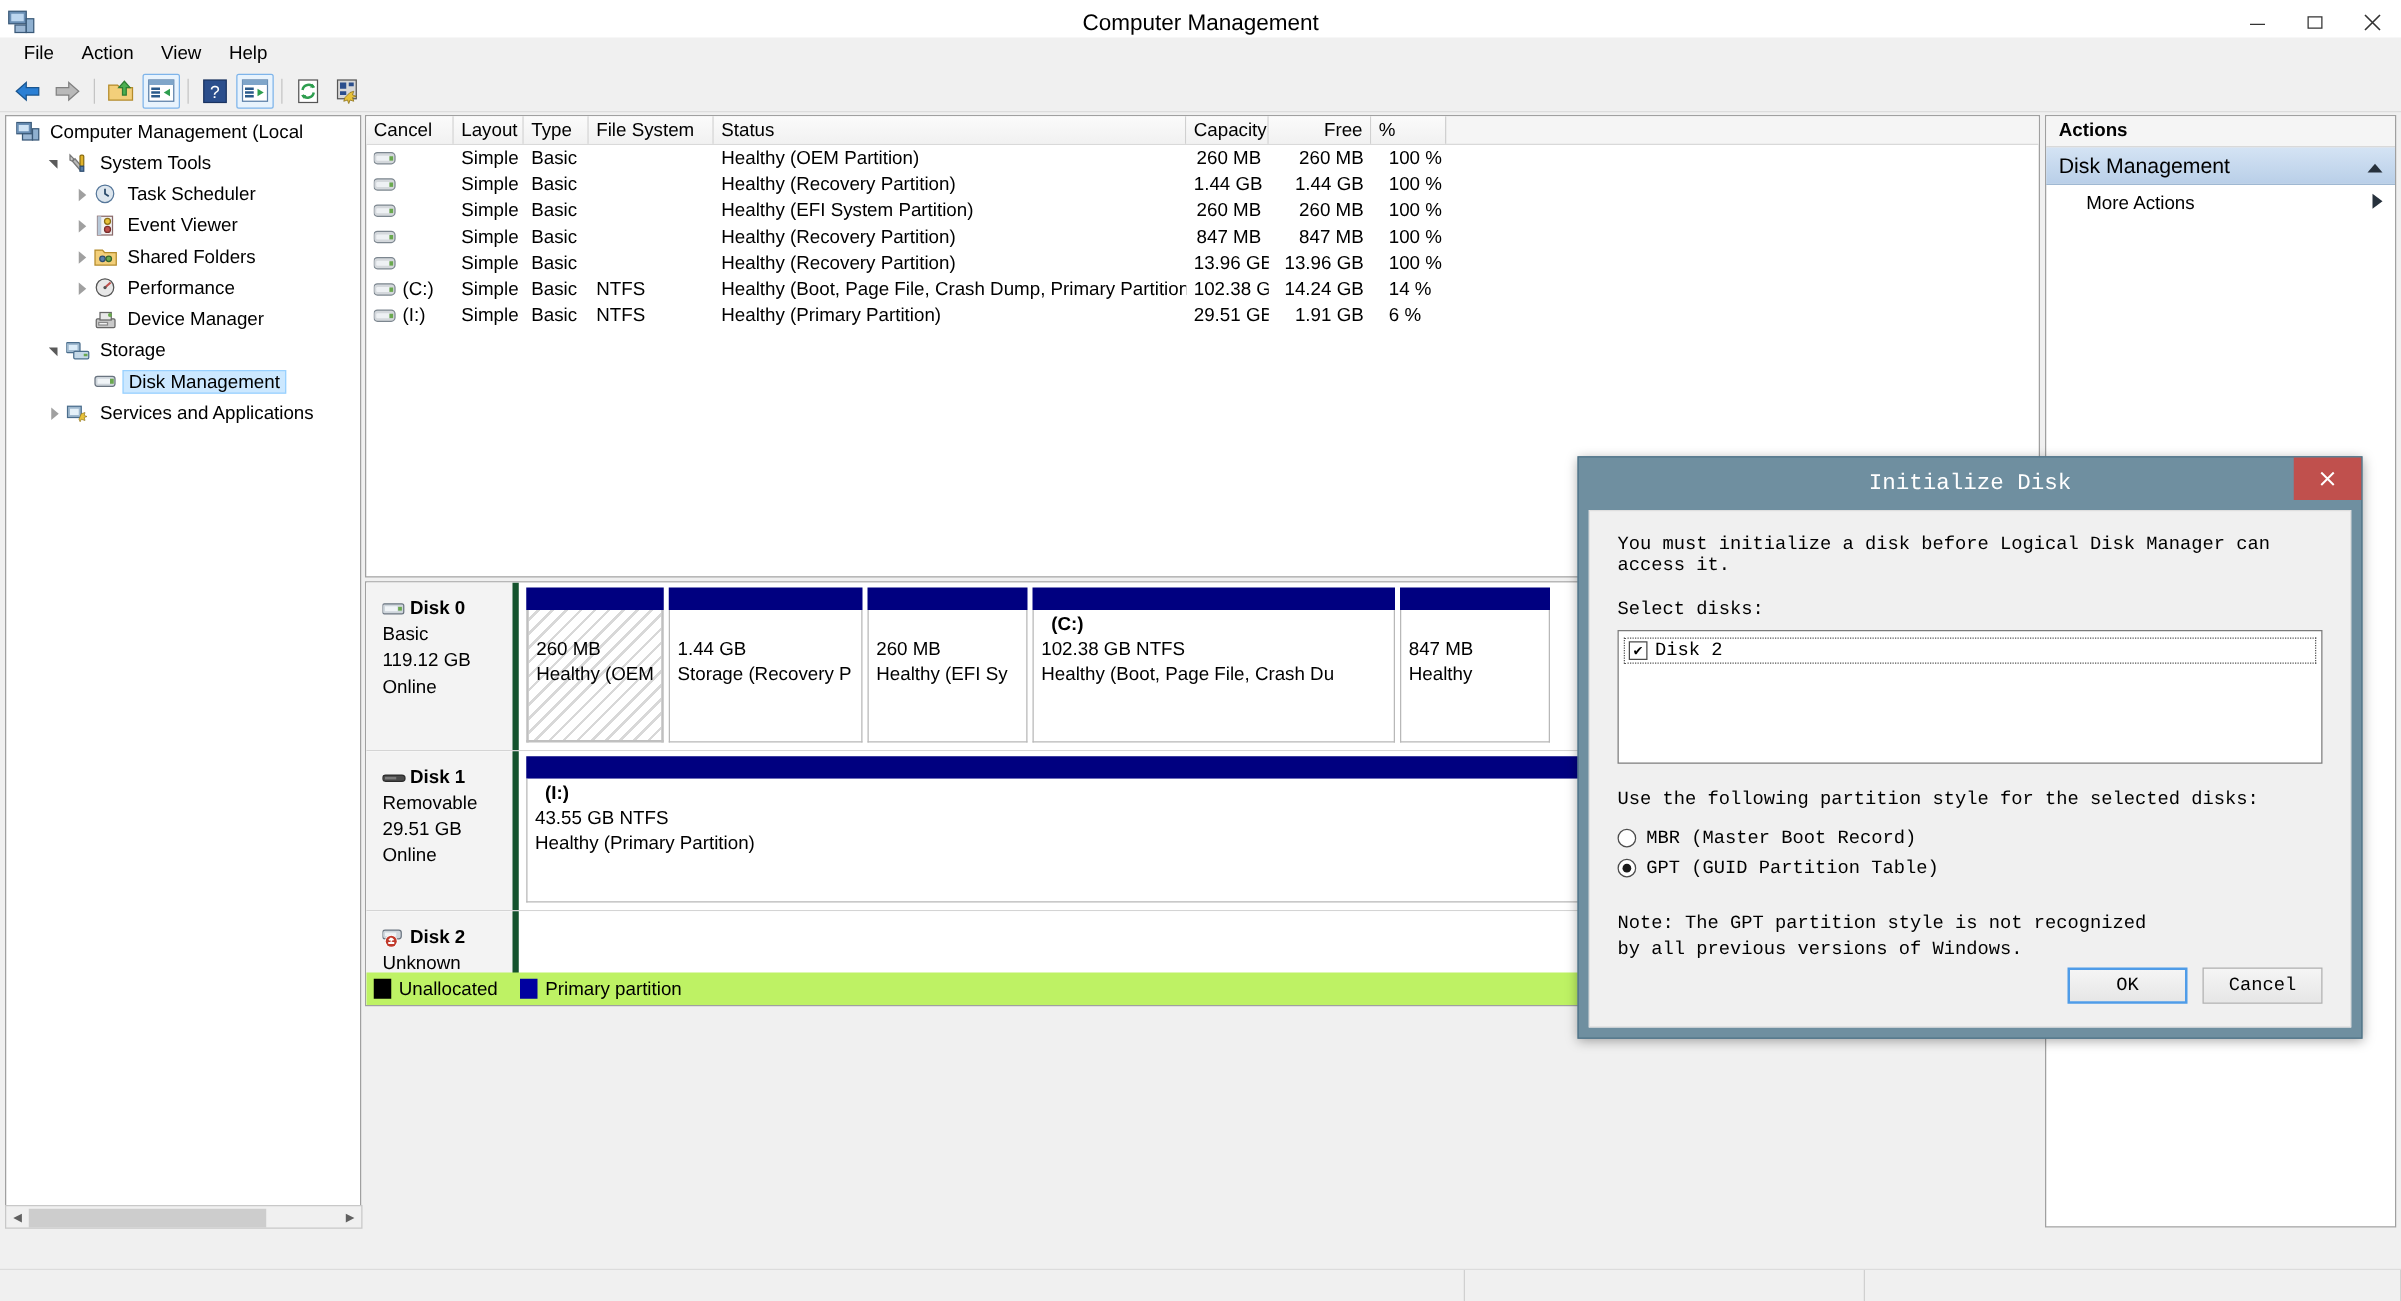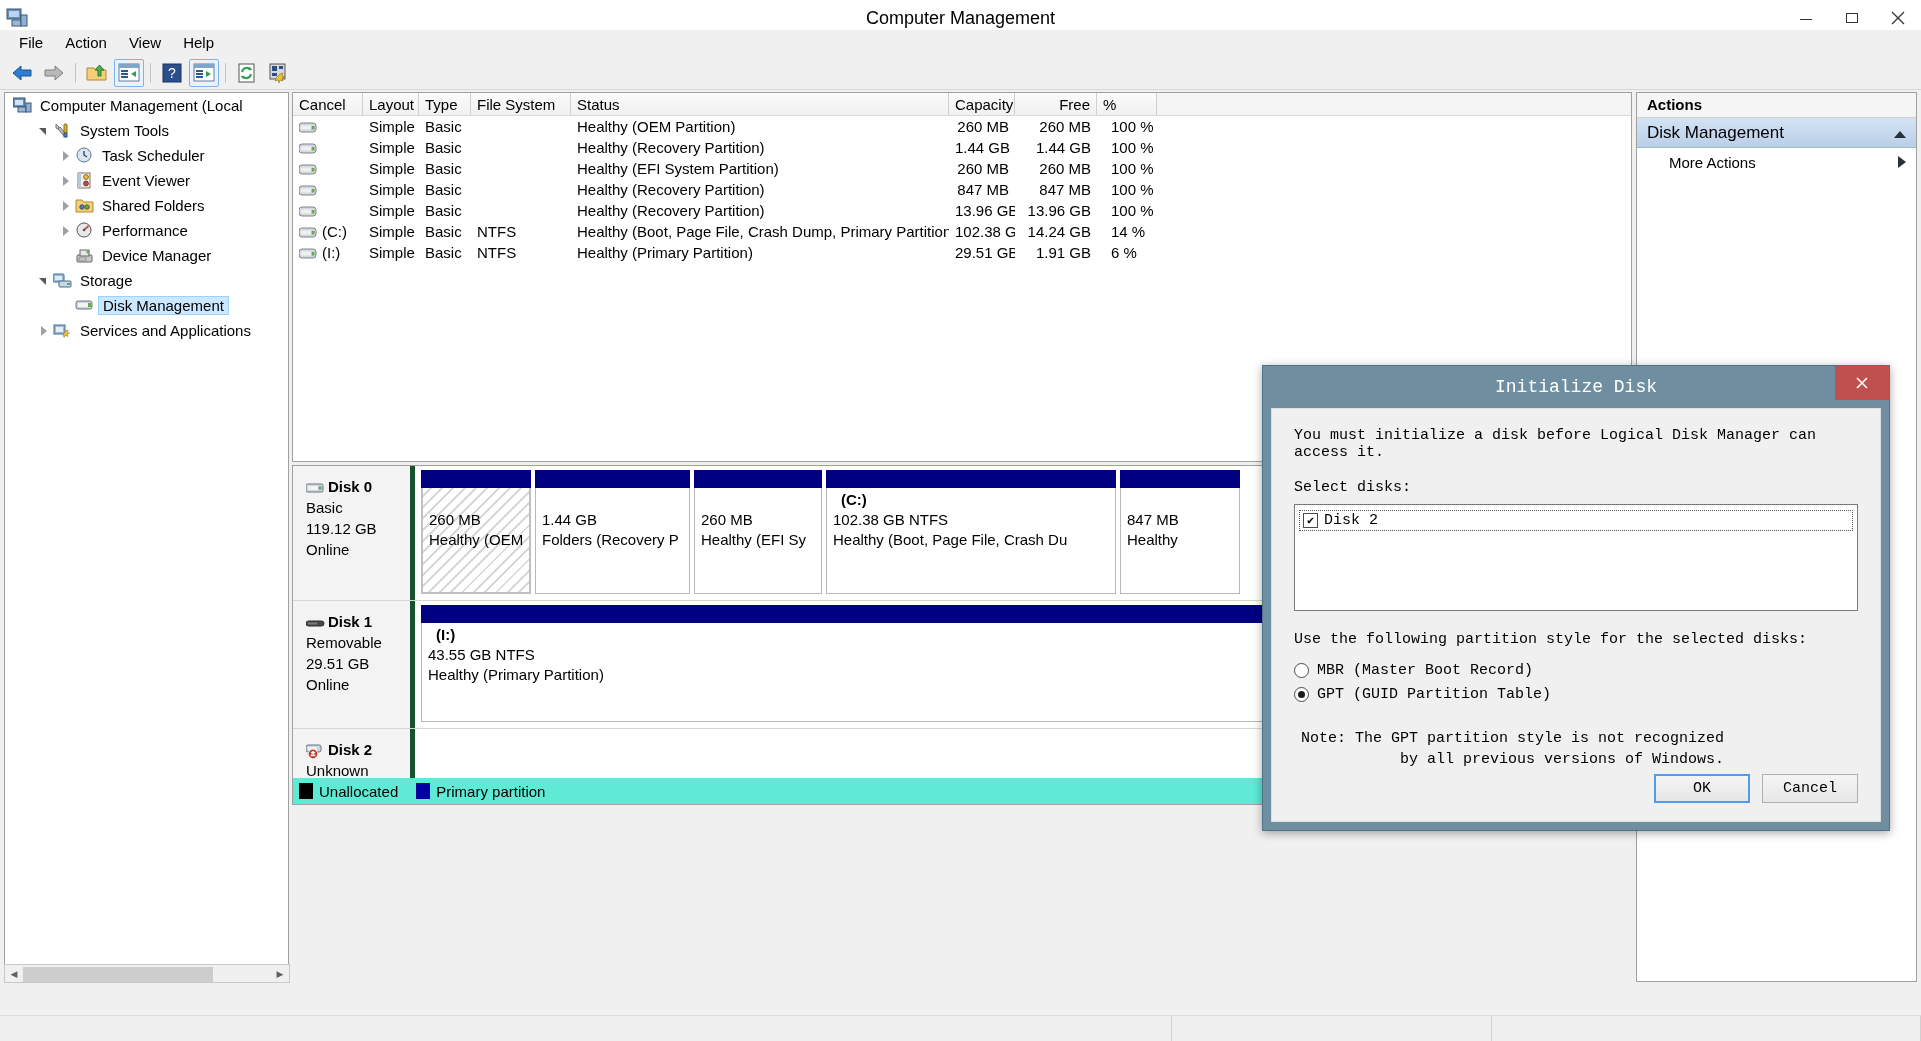--- a/index.html
+++ b/index.html
@@ -175,21 +175,21 @@
     border: 2px solid #c0c0c0; border-top: none;
     background-image: repeating-linear-gradient(
       -45deg, #ffffff 0px, #ffffff 6px, #d8d8d8 6px, #d8d8d8 8px);
   }
   .part-label { font-weight: bold; padding-left: 8px; }
 
   
   #legend {
     position: absolute; left: 0; bottom: 0; width: 1340px; height: 26px;
     display: flex; align-items: center; padding-left: 6px;
-    background: #5eead4; font-size: 15px; gap: 6px;
+    background: #bef264; font-size: 15px; gap: 6px;
   }
   .legend-sw { width: 14px; height: 16px; display: inline-block; }
   .legend-item { display: flex; align-items: center; gap: 6px; margin-right: 12px;}
 
   
   .vscroll {
     position: absolute; right: 0; top: 0; width: 19px; bottom: 0;
     background: #f0f0f0; border-left: 1px solid #e0e0e0;
   }
   .vscroll .arrow-up, .vscroll .arrow-dn {
@@ -300,21 +300,21 @@
   #style-label { margin: 20px 0 10px 0; }
   .radio-row { display: flex; align-items: center; gap: 8px; height: 24px; }
   .rb {
     width: 15px; height: 15px; border: 1px solid #4b4b4b; border-radius: 50%;
     background: #fff; position: relative; flex: 0 0 15px;
   }
   .rb.on::after {
     content: ""; position: absolute; left: 3px; top: 3px;
     width: 7px; height: 7px; border-radius: 50%; background: #1a1a1a;
   }
-  #dlg-note { margin-top: 22px; line-height: 21px; width: 430px; text-align: right; }
+  #dlg-note { margin-top: 22px; line-height: 21px; width: 430px; }
   #dlg-buttons {
     position: absolute; right: 22px; bottom: 18px; display: flex; gap: 12px;
   }
   .dlg-btn {
     width: 96px; height: 29px; font-size: 15px;
     background: linear-gradient(to bottom,#f5f5f5,#e6e6e6);
     border: 1px solid #b0b0b0; display: flex;
     align-items: center; justify-content: center; cursor: default;
   }
   .dlg-btn.default { border: 2px solid #4f9ce8; }
@@ -682,21 +682,21 @@
                   <div class="part-label" style="min-height: 20px;"></div>
                   <div>260 MB</div>
                   <div>Healthy (OEM</div>
                 </div>
               </div>
               <div class="part" style="width: 155px;">
                 <div class="part-bar" style="background: rgb(0, 0, 128);"></div>
                 <div class="part-body" style="padding-top: 2px;">
                   <div class="part-label" style="min-height: 20px;"></div>
                   <div>1.44 GB</div>
-                  <div>Folders (Recovery P</div>
+                  <div>Storage (Recovery P</div>
                 </div>
               </div>
               <div class="part" style="width: 128px;">
                 <div class="part-bar" style="background: rgb(0, 0, 128);"></div>
                 <div class="part-body" style="padding-top: 2px;">
                   <div class="part-label" style="min-height: 20px;"></div>
                   <div>260 MB</div>
                   <div>Healthy (EFI Sy</div>
                 </div>
               </div>

